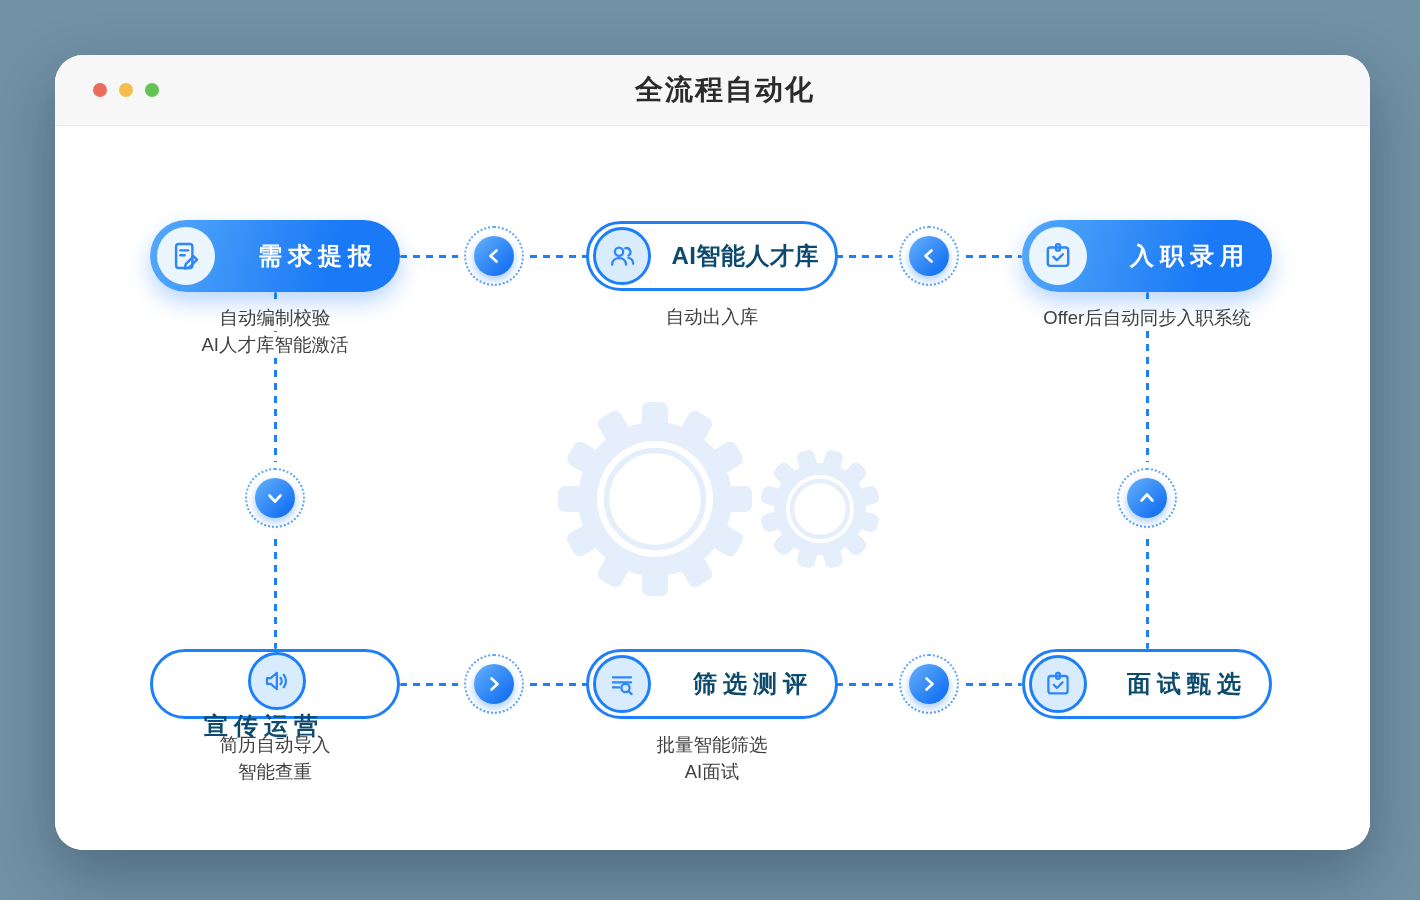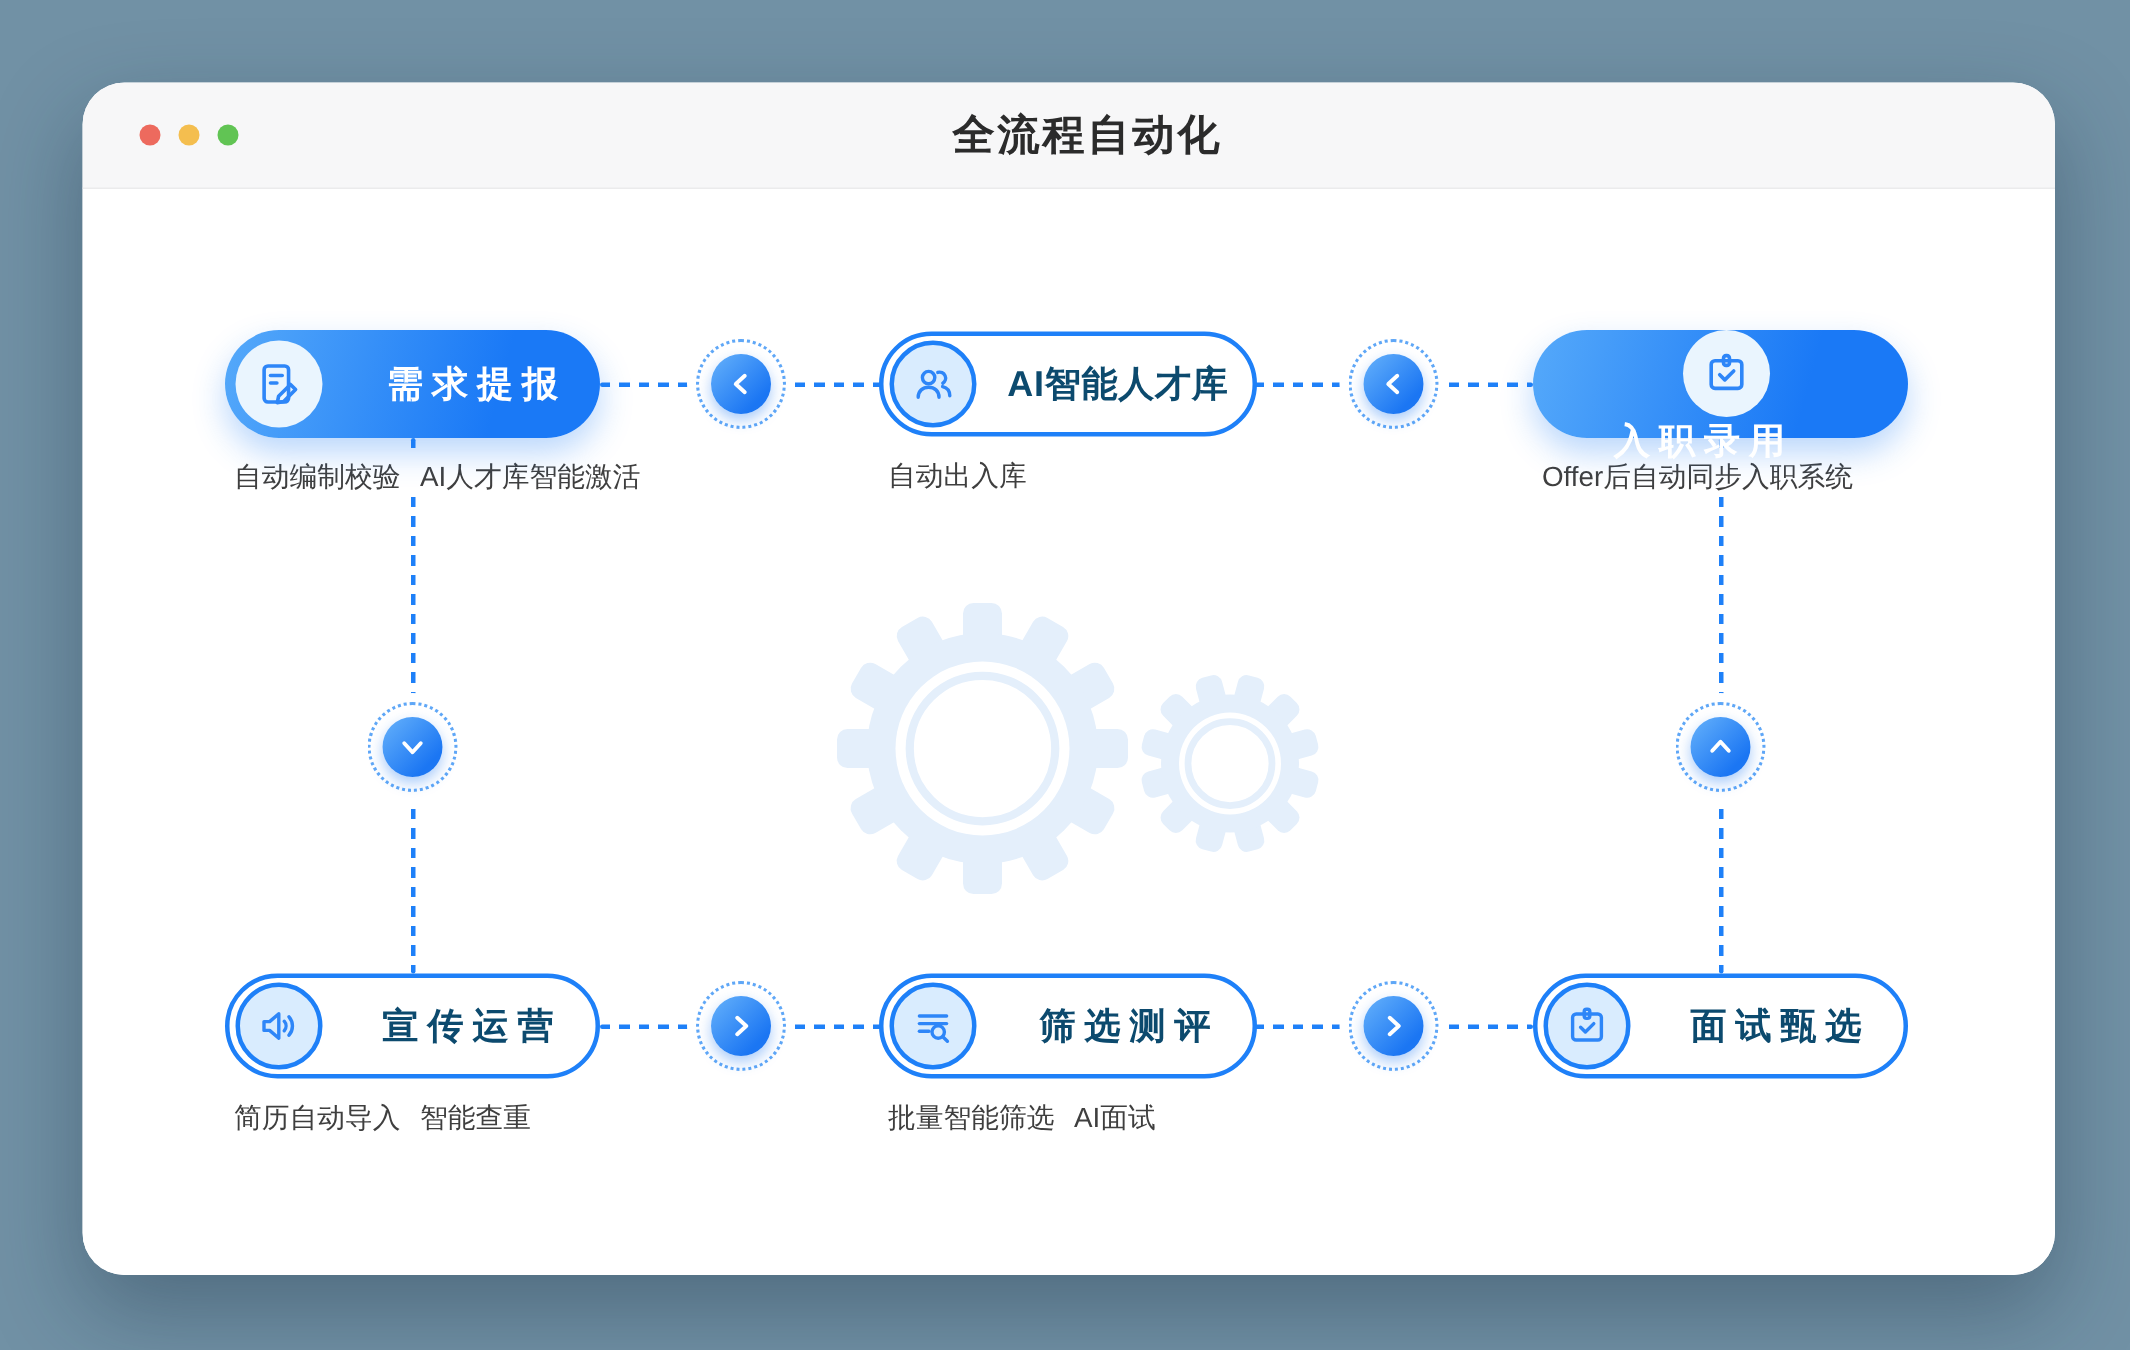--- a/index.html
+++ b/index.html
@@ -87,21 +87,21 @@
   .node-icon{stroke:#2E86F8;fill:none;stroke-width:1.7;stroke-linecap:round;stroke-linejoin:round;}
   .pill-label{
     flex:1;text-align:right;font-size:24px;font-weight:700;letter-spacing:6px;
     padding-right:22px;white-space:nowrap;
   }
   .pill-label.tight{letter-spacing:0.5px;padding-right:16px;}
   .filled .pill-label{color:#fff;}
   .outline .pill-label{color:#0c4a6e;}
 
   .subtitle{
-    margin-top:13px;display:flex;flex-direction:row;align-items:center;
+    margin-top:13px;display:flex;flex-direction:column;align-items:center;
     gap:1px;width:100%;
   }
   .subtitle span{
     display:inline-block;background:#fff;padding:1px 6px;white-space:nowrap;
     font-size:18.5px;color:var(--subtitle-text,#3F3F3F);line-height:1.3;
   }
   .subtitle span:empty{display:none;}
 </style>
 </head>
 <body>
@@ -242,37 +242,37 @@
             </svg>
           </span>
           <span class="pill-label tight">AI智能人才库</span>
         </div>
         <div class="subtitle">
           <span>自动出入库</span>
         </div>
       </div>
 
       <div class="node" style="left:967px;top:94px;width:250px;">
-        <div class="pill filled" style="width:250px;flex-direction:column;">
+        <div class="pill filled" style="width:250px;">
           <span class="icon-circle">
             <svg class="node-icon" width="34" height="34" viewBox="0 0 24 24">
               <rect x="4.8" y="6" width="14.4" height="13" rx="1.8"></rect>
               <rect x="10.6" y="3.6" width="2.8" height="4.6" rx="1.2"></rect>
               <polyline points="8.8,12.6 11.2,15 15.4,10.8"></polyline>
             </svg>
           </span>
           <span class="pill-label">入职录用</span>
         </div>
         <div class="subtitle">
           <span>Offer后自动同步入职系统</span>
         </div>
       </div>
 
       <div class="node" style="left:95px;top:523px;width:250px;">
-        <div class="pill outline" style="width:250px;">
+        <div class="pill outline" style="width:250px;flex-direction:column;">
           <span class="icon-circle">
             <svg class="node-icon" width="32" height="32" viewBox="0 0 24 24">
               <path d="M4.5 9.8 v4.4 h2.8 l4.6 3.9 V5.9 l-4.6 3.9 z"></path>
               <path d="M14.6 9.6 a3.6 3.6 0 0 1 0 4.8"></path>
               <path d="M17 7.4 a7 7 0 0 1 0 9.2"></path>
             </svg>
           </span>
           <span class="pill-label">宣传运营</span>
         </div>
         <div class="subtitle">

